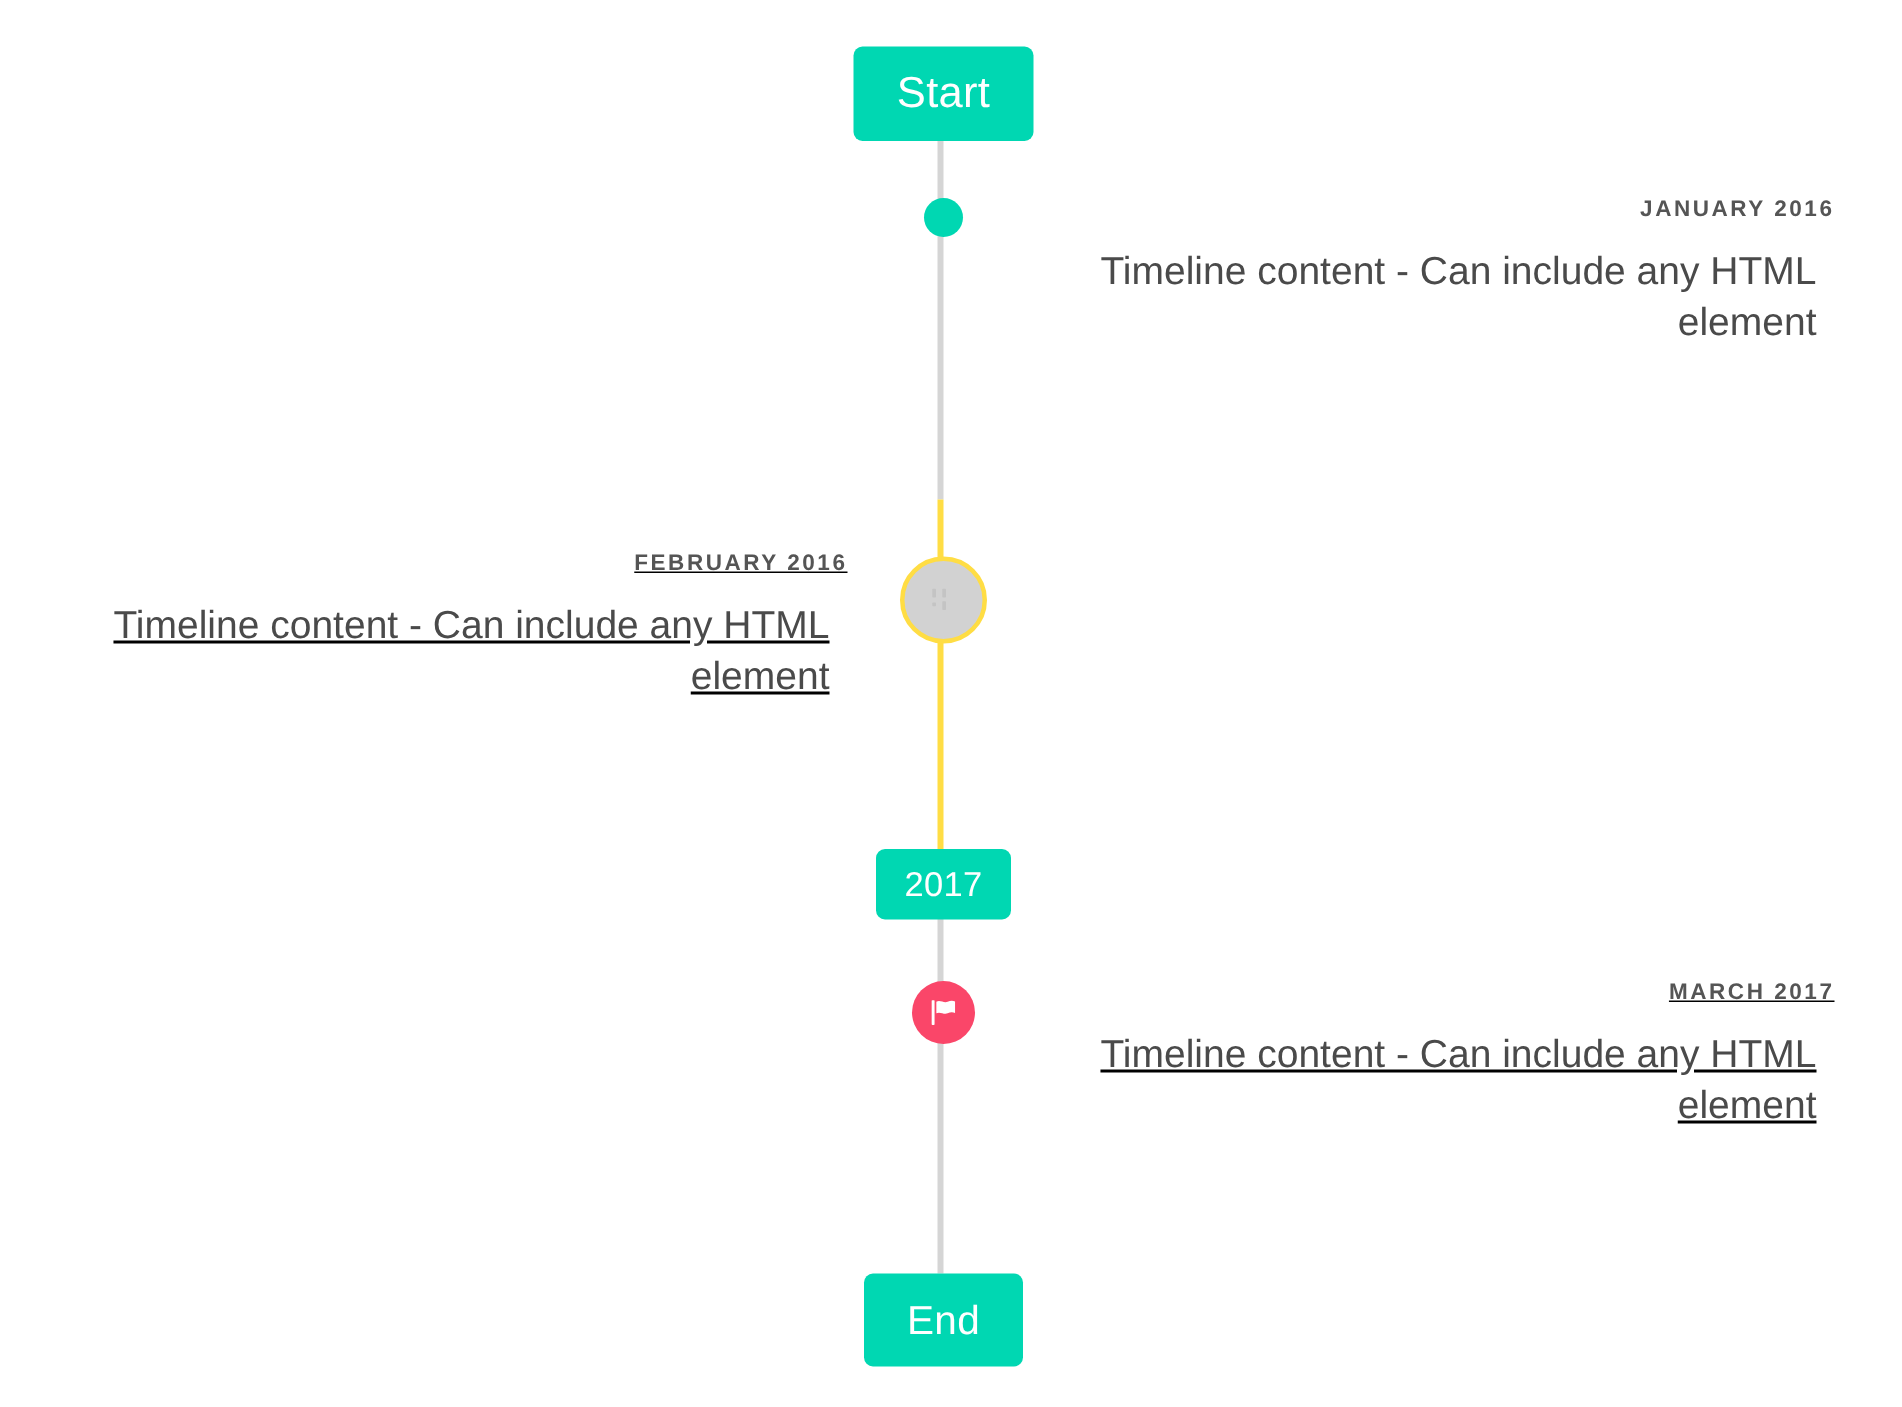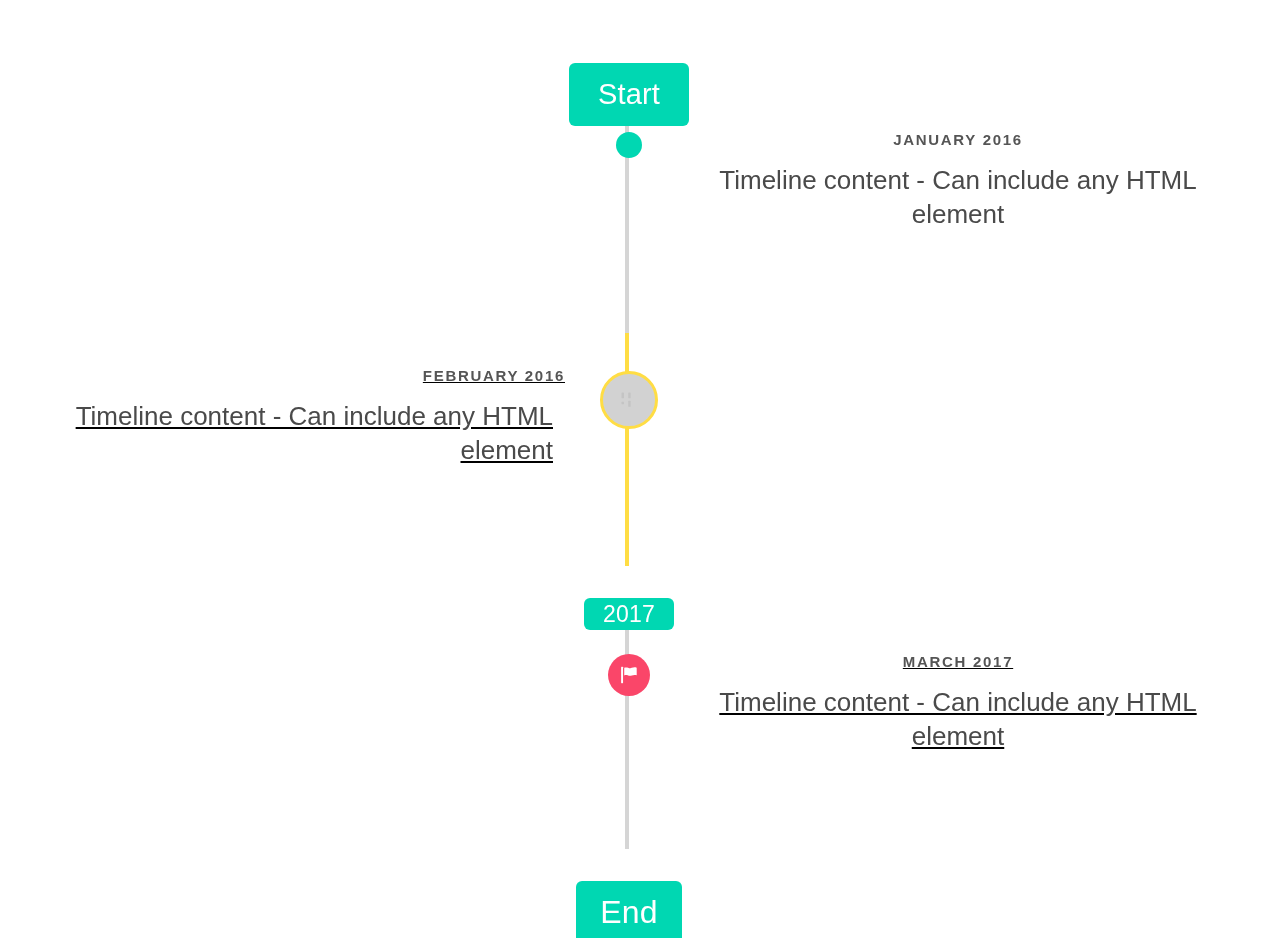--- a/index.html
+++ b/index.html
@@ -41,42 +41,41 @@
     background: #00d7b2;
     color: #ffffff;
     border-radius: 6px;
     display: flex;
     align-items: center;
     justify-content: center;
     font-weight: 400;
     letter-spacing: 0.2px;
     line-height: 1;
     user-select: none;
-    margin-top: 32px;
   }
   .pill-start {
     left: 569px;
     top: 31px;
     width: 120px;
     height: 63px;
     font-size: 29px;
   }
   .pill-year {
     left: 584px;
     top: 566px;
     width: 90px;
-    height: 32px;
+    height: 47px;
     font-size: 23px;
   }
   .pill-end {
     left: 576px;
     top: 849px;
     width: 106px;
     height: 62px;
-    font-size: 32px;
+    font-size: 27px;
   }
 
   
   .event {
     position: absolute;
     width: 1268px;
   }
 
   
   .marker {
@@ -118,21 +117,21 @@
     height: 22px;
   }
 
   
   .content {
     position: absolute;
   }
   .content-right {
     left: 693px;
     width: 530px;
-    text-align: center;
+    text-align: right;
   }
   .content-left {
     left: 40px;
     width: 525px;
     text-align: right;
     text-decoration: underline;
   }
   .event-title {
     font-size: 15px;
     font-weight: bold;

